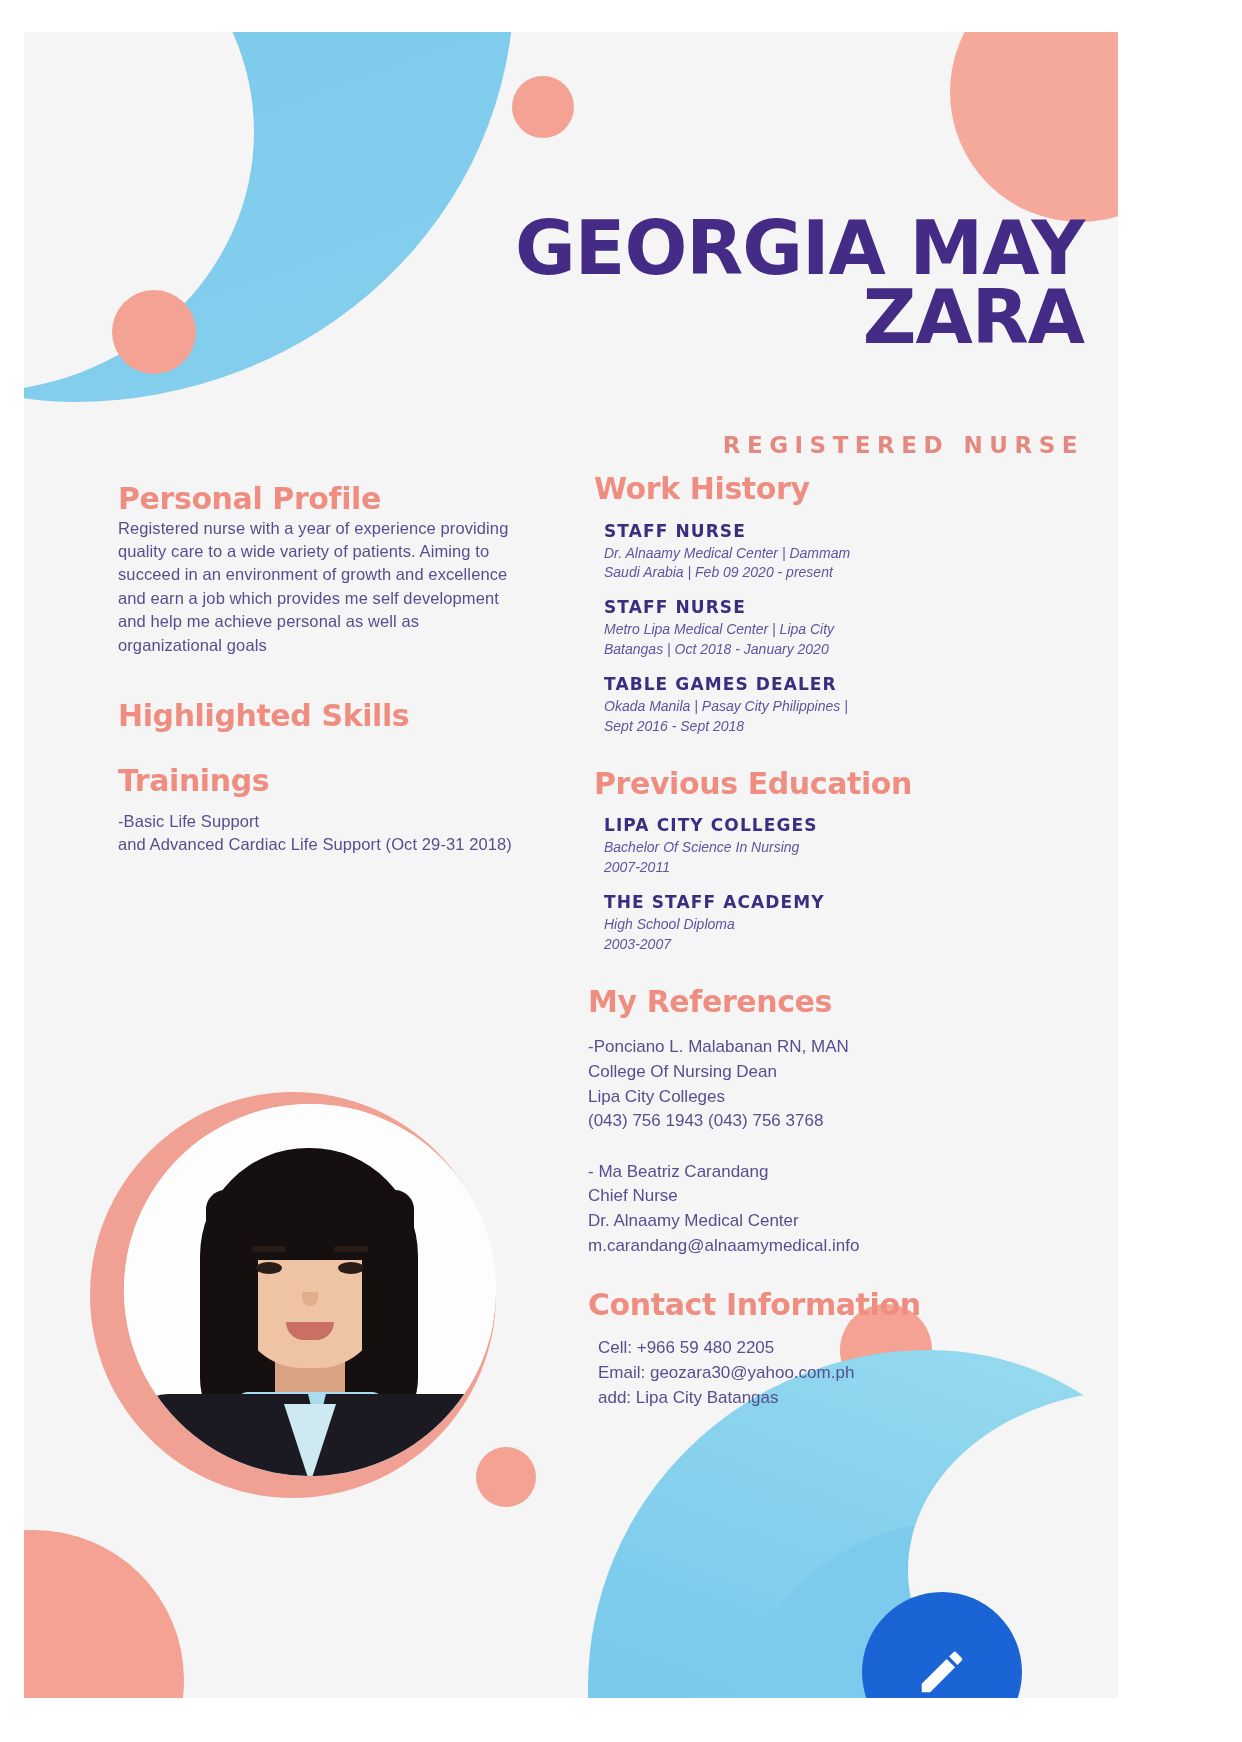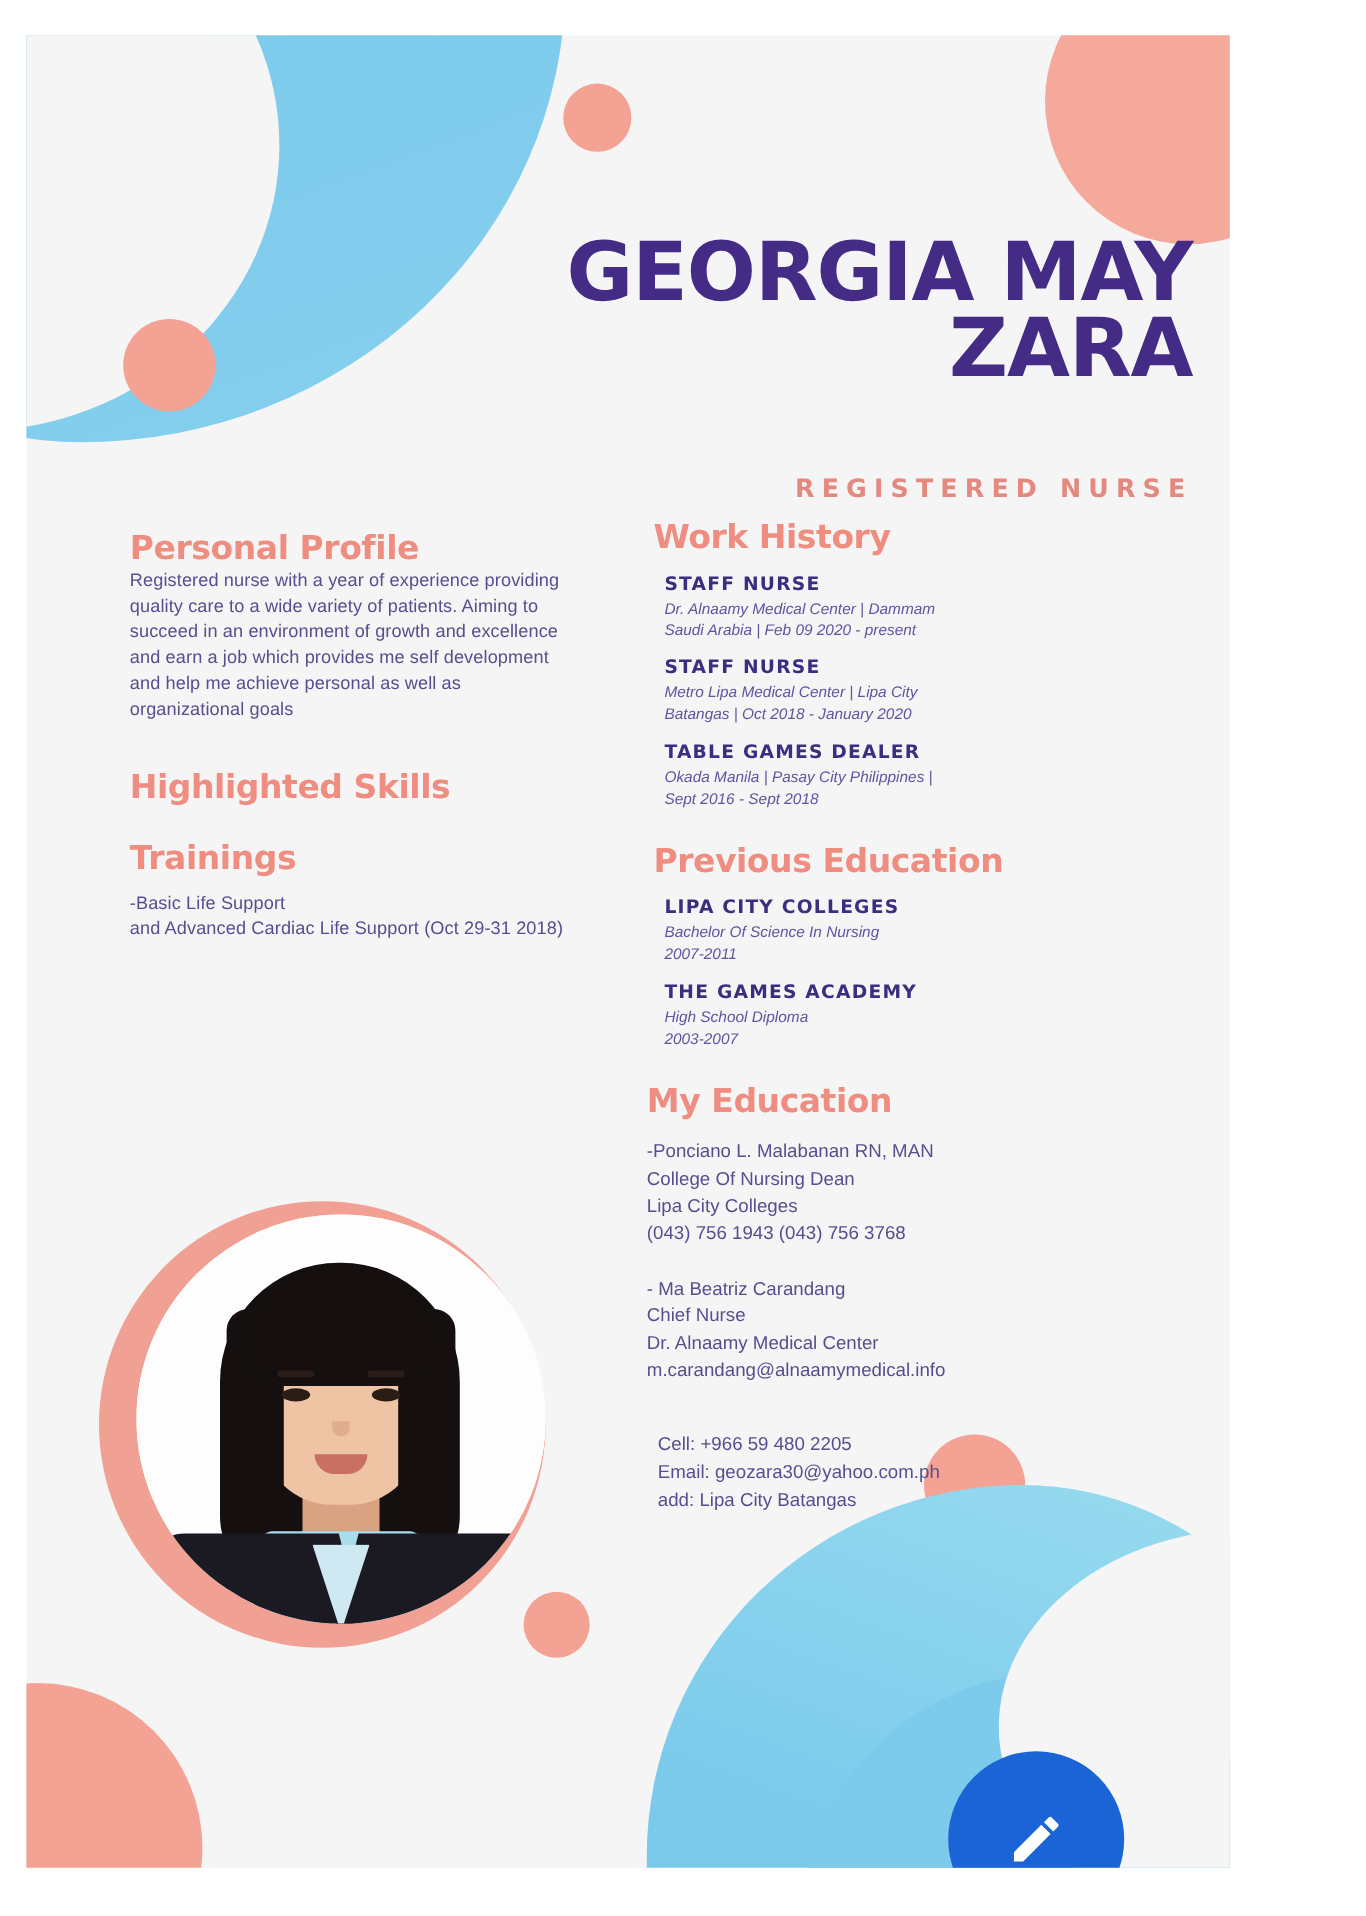--- a/index.html
+++ b/index.html
@@ -412,39 +412,40 @@
       <div class="gap-md"></div>
 
       <h2 class="section-title edu-head">Previous Education</h2>
 
       <div class="entry">
         <div class="entry-title">LIPA CITY COLLEGES</div>
         <div class="entry-detail">Bachelor Of Science In Nursing
 2007-2011</div>
       </div>
       <div class="entry">
-        <div class="entry-title">THE GAMES ACADEMY</div>
+        <div class="entry-title">THE STAFF ACADEMY</div>
         <div class="entry-detail">High School Diploma
 2003-2007</div>
       </div>
 
       <div class="gap-md"></div>
 
-      <h2 class="section-title ref-head">My Education</h2>
+      <h2 class="section-title ref-head">My References</h2>
       <div class="ref-block">-Ponciano L. Malabanan RN, MAN
  College Of Nursing Dean
  Lipa City Colleges
  (043) 756 1943 (043) 756 3768</div>
       <div class="ref-block">- Ma Beatriz Carandang
  Chief Nurse
  Dr. Alnaamy Medical Center
  m.carandang@alnaamymedical.info</div>
 
       <div class="gap-md"></div>
 
+      <h2 class="section-title contact-head">Contact Information</h2>
       <div class="contact-lines">Cell: +966 59 480 2205
 Email: geozara30@yahoo.com.ph
 add: Lipa City Batangas</div>
     </div>
 
     <div class="photo-wrap">
       <div class="photo-ring"></div>
       <div class="photo-circle">
         <div class="photo-inner">
           <div class="p-bg"></div>

